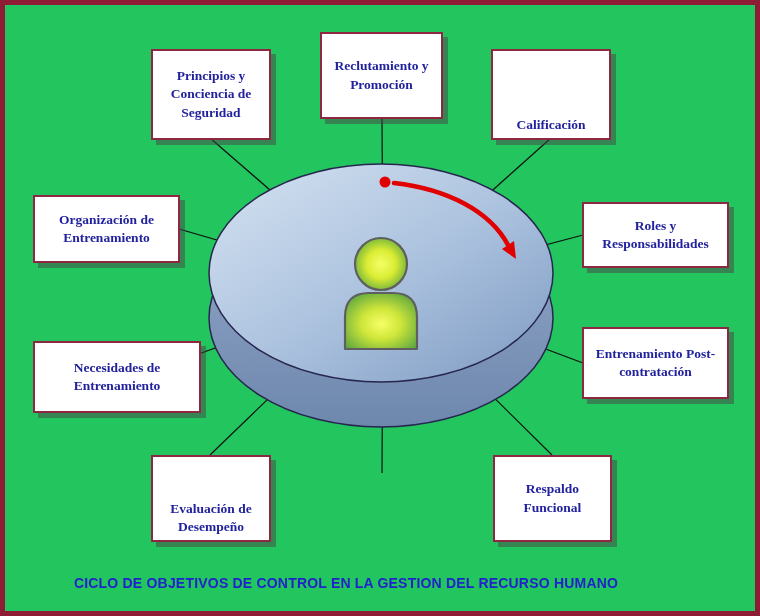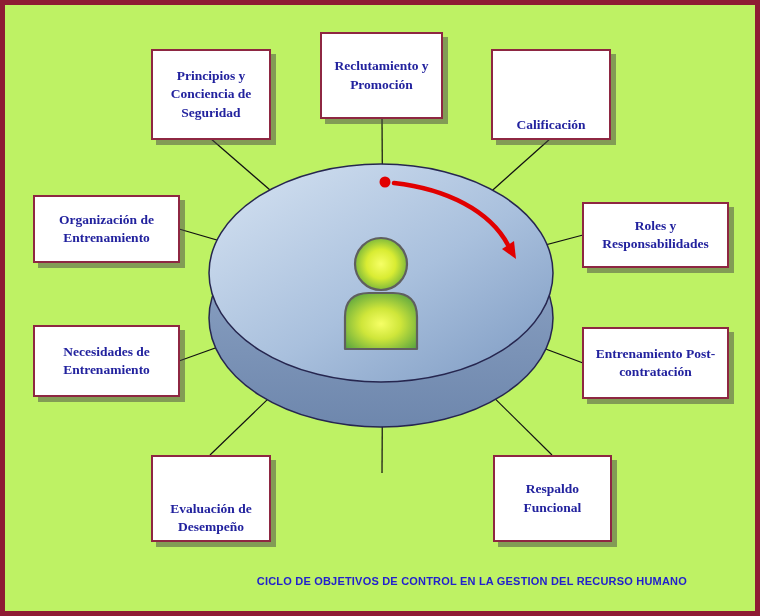--- a/index.html
+++ b/index.html
@@ -1,20 +1,20 @@
 <!DOCTYPE html>
 <html><head>
 <meta charset="utf-8">
 <style>
   html, body { margin: 0; padding: 0; background: #e8e8e8; }
   .stage {
     position: relative;
     width: 760px;
     height: 616px;
-    background: #bef264;
+    background: #22c55e;
     border: 5px solid #8e1c34;
     box-sizing: border-box;
     overflow: hidden;
     font-family: "Liberation Serif", serif;
   }
   .layer {
     position: absolute;
     left: 0; top: 0;
     width: 750px; height: 606px;
   }
@@ -33,25 +33,25 @@
     font-weight: bold;
     font-size: 13.5px;
     line-height: 1.35;
     font-family: "Liberation Serif", serif;
   }
   .caption {
     position: absolute;
     left: 0;
     top: 570px;
     width: 682px;
-    text-align: right;
+    text-align: center;
     color: #2222cc;
     font-family: "Liberation Sans", sans-serif;
     font-weight: bold;
-    font-size: 11px;
+    font-size: 14px;
     letter-spacing: 0.2px;
   }
 </style>
 </head>
 <body>
 
 <div class="stage">
 
   <svg class="layer" width="750" height="606" viewBox="0 0 750 606">
     <defs>
@@ -119,21 +119,21 @@
   </div>
 
   <div class="node" style="left:28px; top:190px; width:147px; height:68px;justify-content:flex-end;">
     <span>Organización de Entrenamiento</span>
   </div>
 
   <div class="node" style="left:577px; top:197px; width:147px; height:66px;justify-content:center;">
     <span>Roles y Responsabilidades</span>
   </div>
 
-  <div class="node" style="left:28px; top:320px; width:147px; height:72px;">
+  <div class="node" style="left:28px; top:336px; width:168px; height:72px;">
     <span>Necesidades de Entrenamiento</span>
   </div>
 
   <div class="node" style="left:577px; top:322px; width:147px; height:72px;">
     <span>Entrenamiento Post-contratación</span>
   </div>
 
   <div class="node" style="left:146px; top:450px; width:120px; height:87px;align-items:flex-end;">
     <span>Evaluación de Desempeño</span>
   </div>

